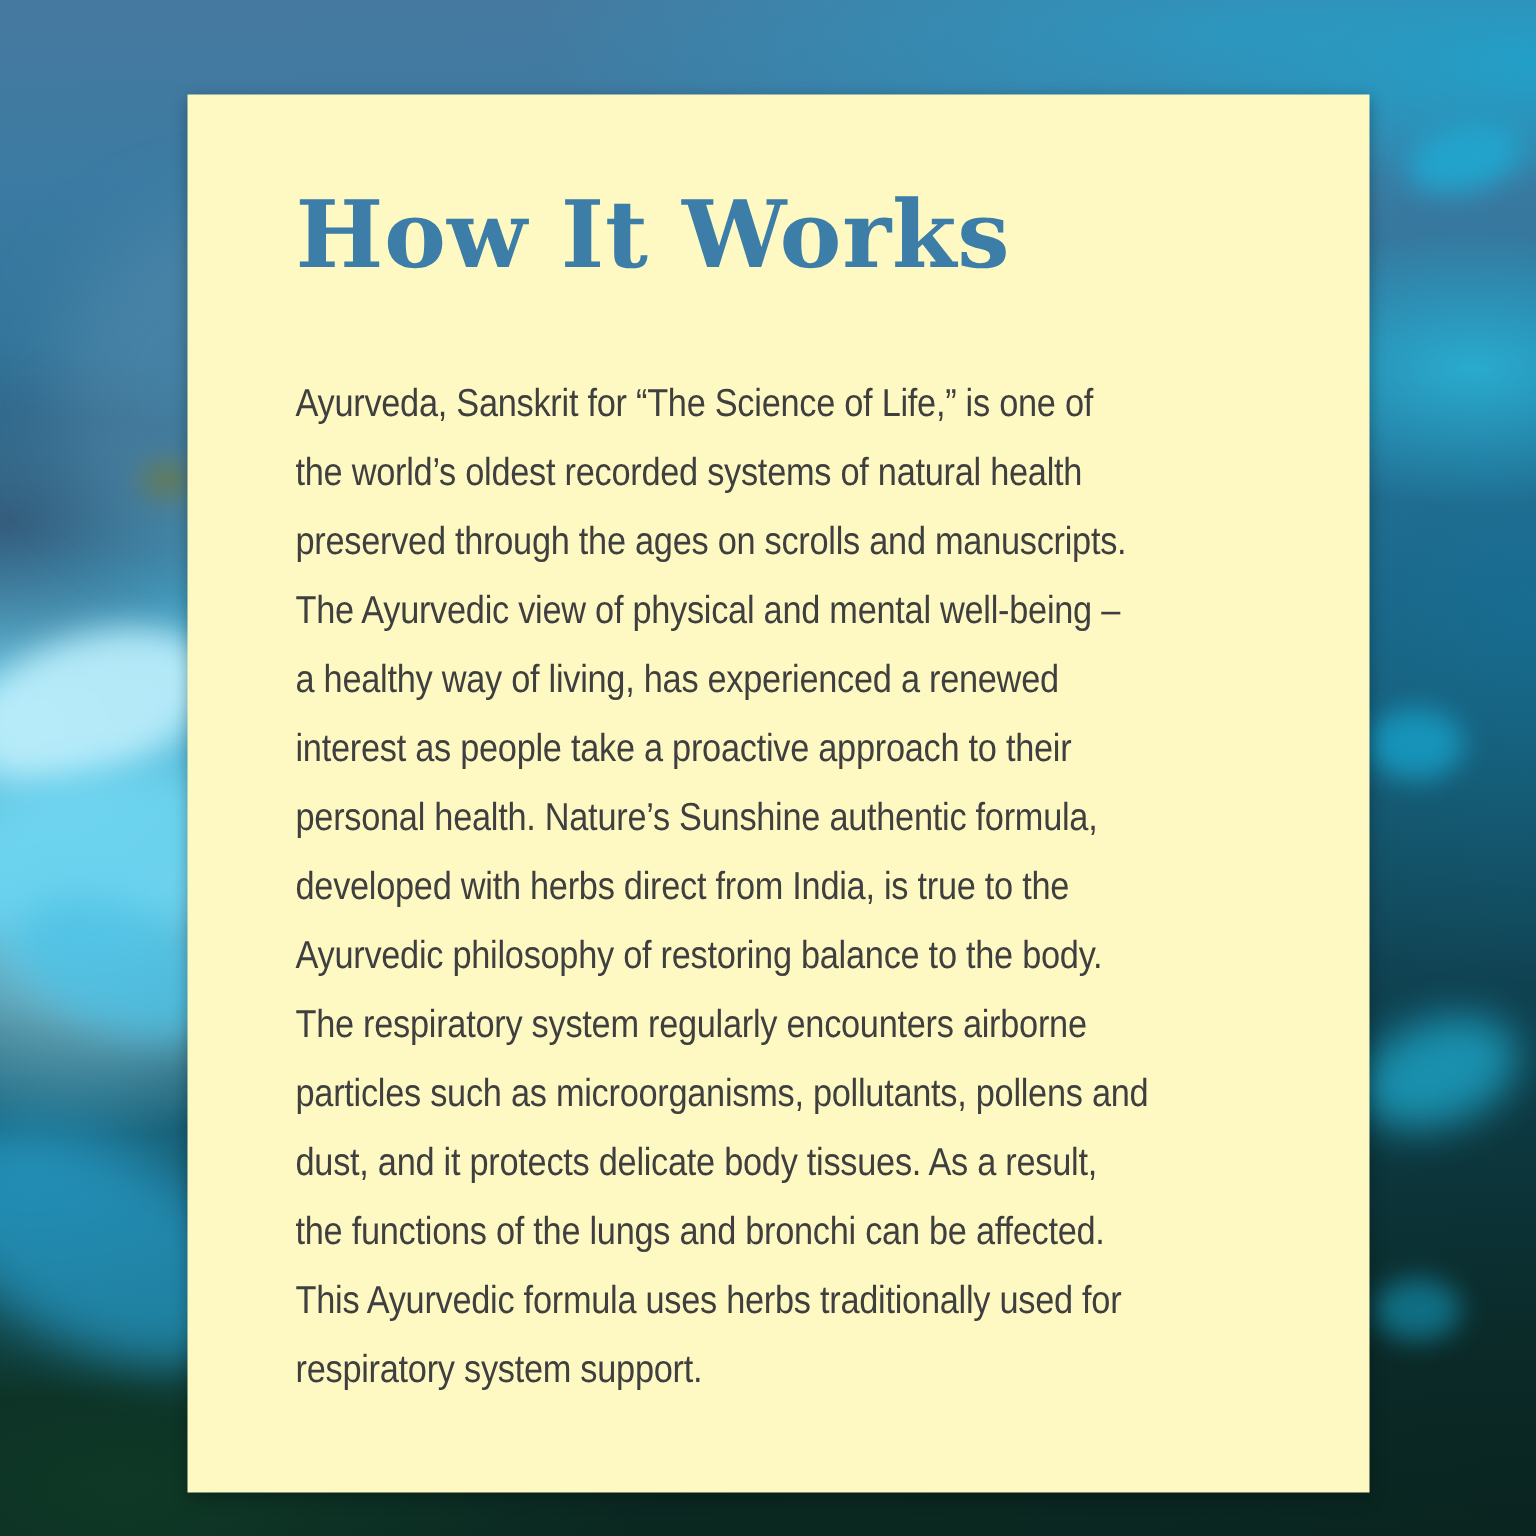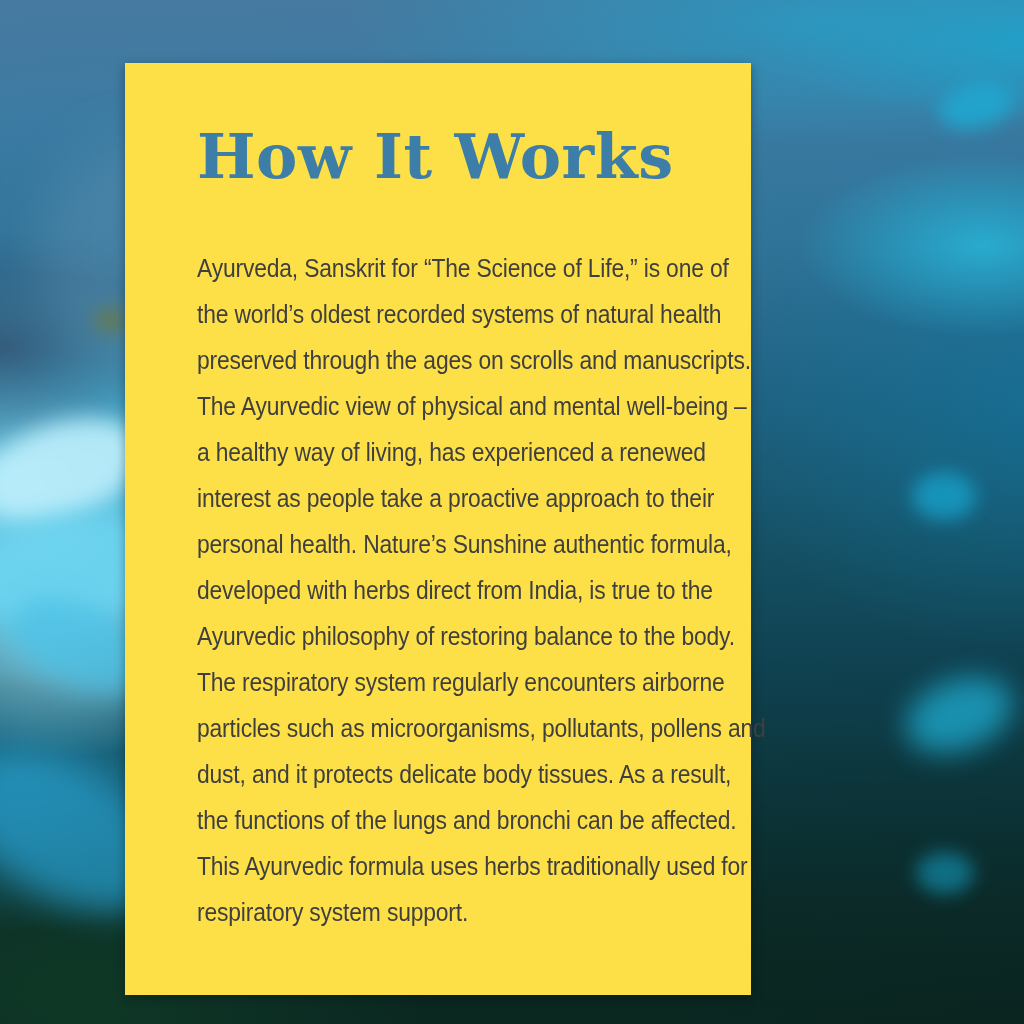--- a/index.html
+++ b/index.html
@@ -54,23 +54,23 @@
   .blob.b7  { left:916px; top:852px; width:58px;  height:42px;  background:#128aa8; filter:blur(9px);  opacity:.7; }
   .blob.b8  { left:94px;  top:308px; width:34px;  height:24px;  background:#6f7a3e; filter:blur(9px);  opacity:.75; }
   .blob.b9  { left:36px;  top:140px; width:230px; height:230px; background:rgba(120,160,190,0.28); filter:blur(26px); }
   .blob.b10 { left:904px; top:680px; width:110px; height:70px;  background:#1fb4da; filter:blur(14px); transform:rotate(-20deg); opacity:.7; }
 
   
   .card {
     position: absolute;
     left: 125px;
     top: 63px;
-    width: 626px;
+    width: 788px;
     height: 932px;
-    background: #fde047;
+    background: #fef9c3;
     box-shadow: 0 3px 10px rgba(0, 12, 12, 0.35);
     box-sizing: border-box;
     padding: 58px 54px 0 72px;
   }
   .card-title {
     margin: 0;
     font-family: "DejaVu Serif", "Liberation Serif", serif;
     font-weight: 700;
     font-size: 62px;
     line-height: 72px;

